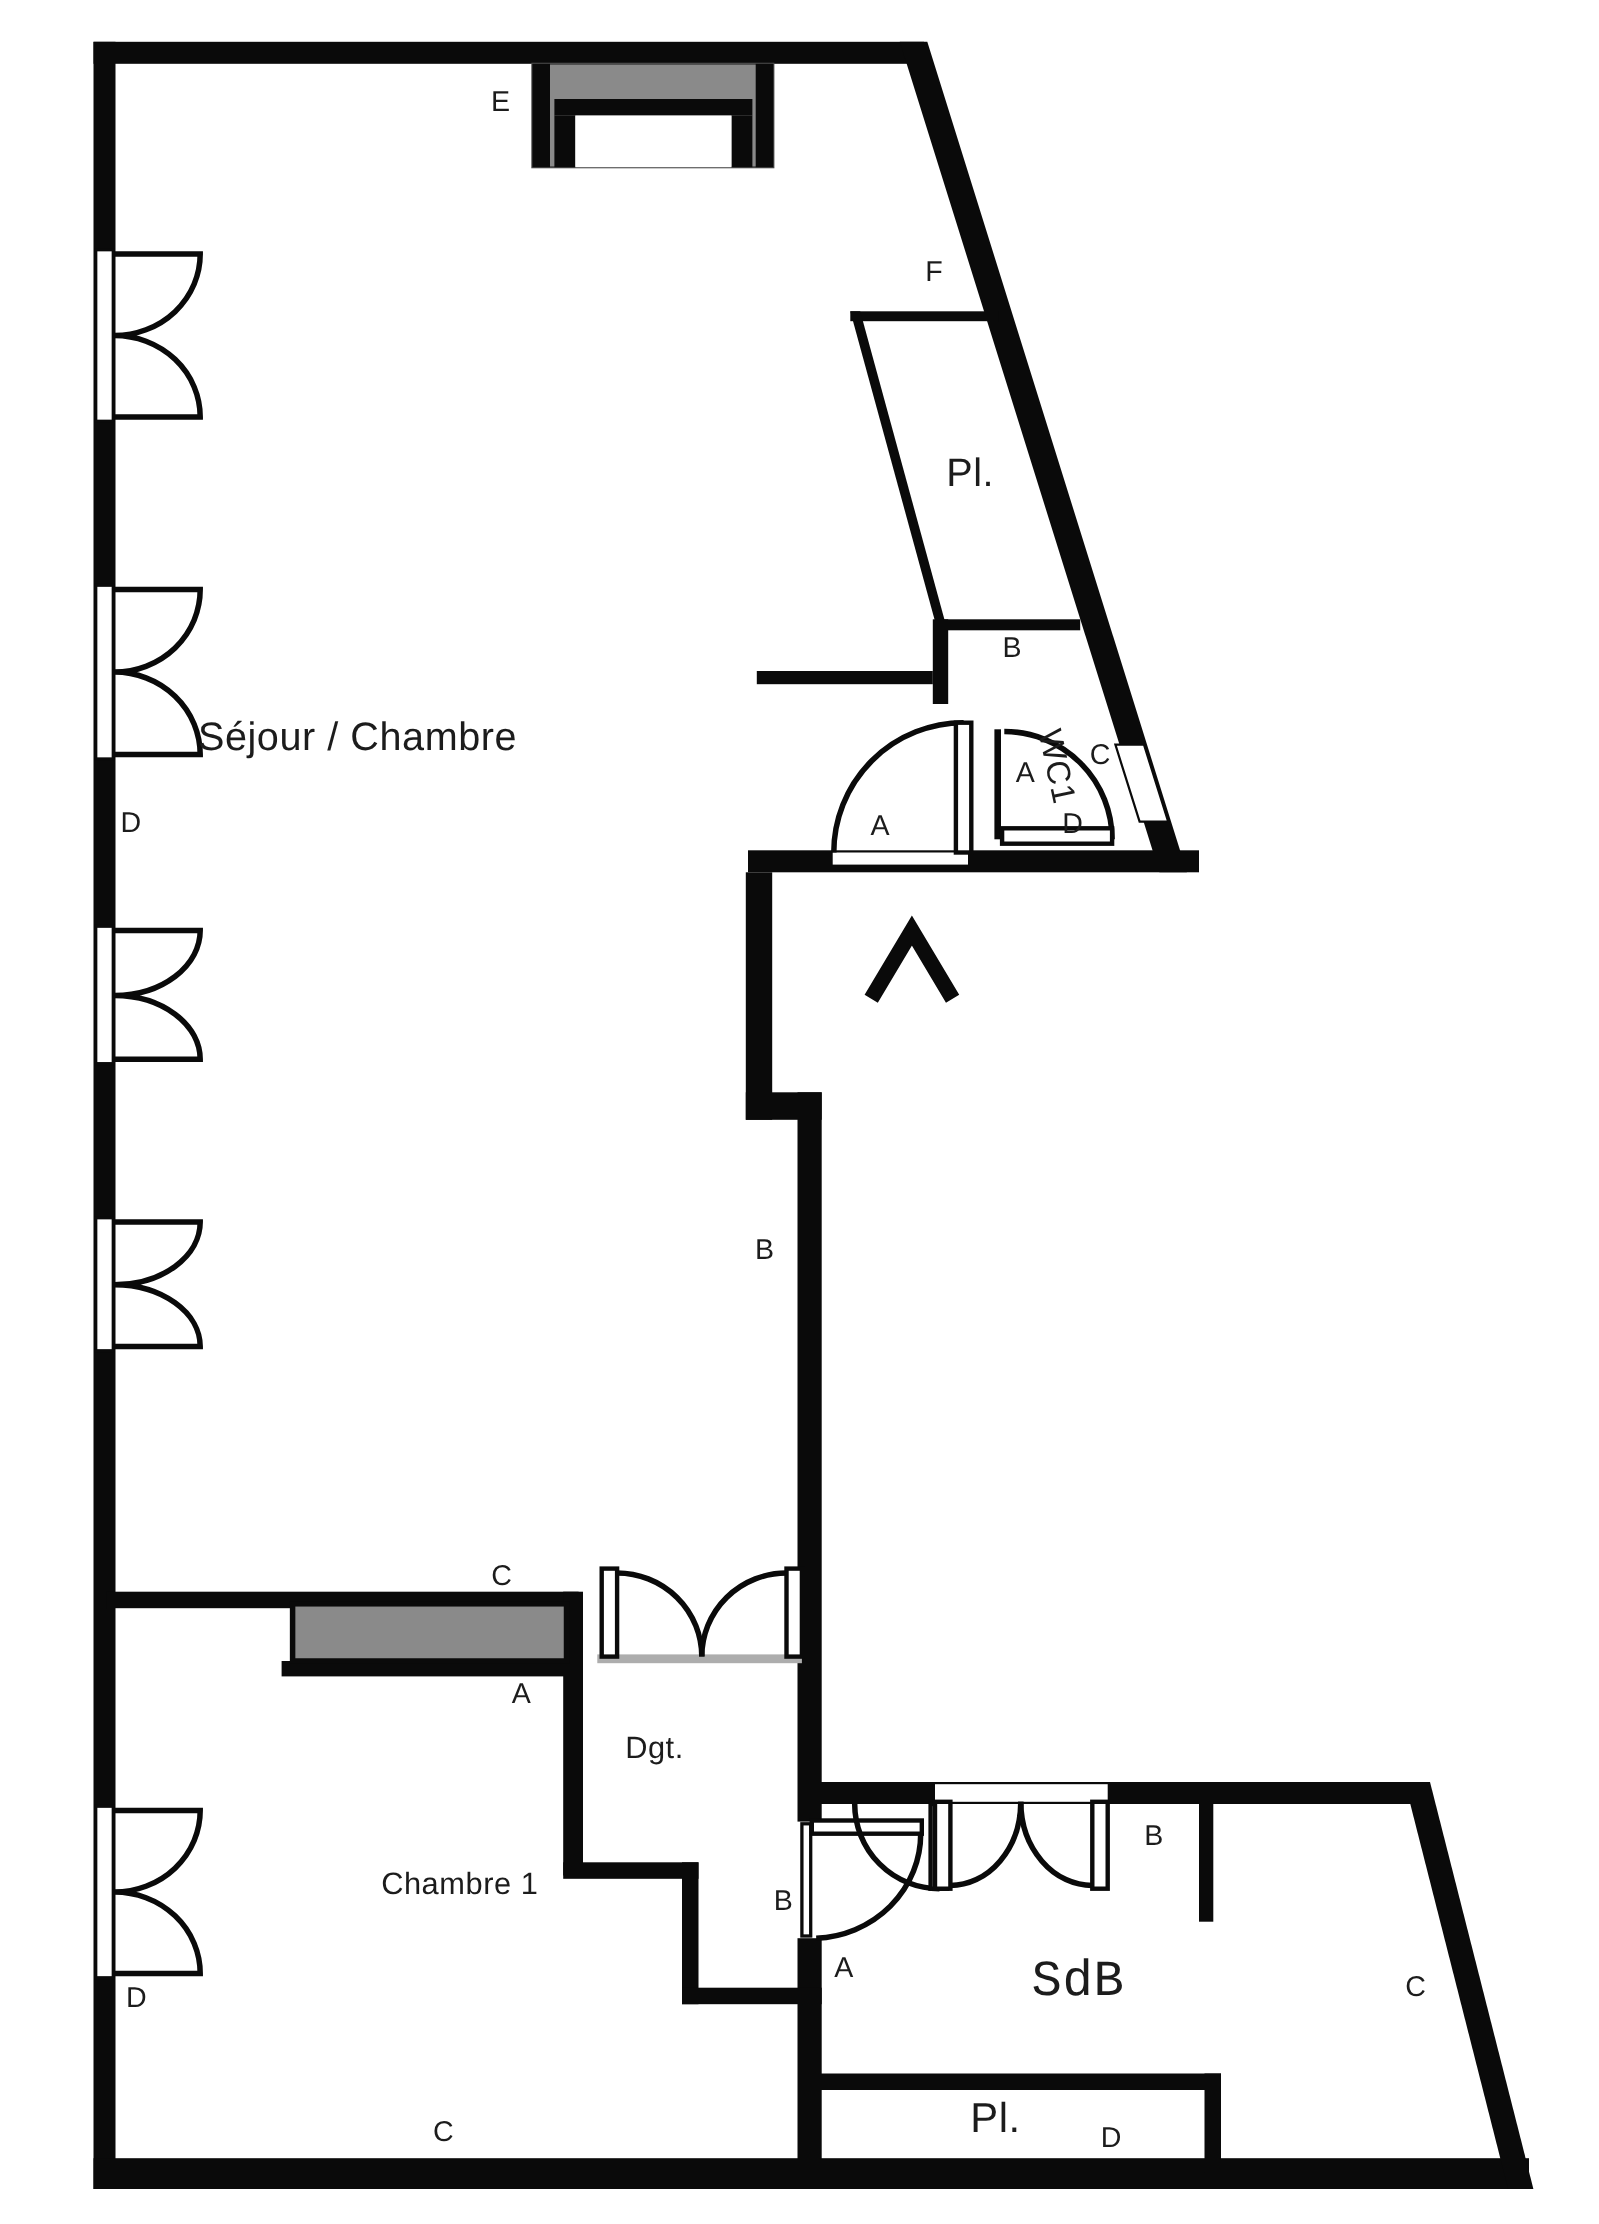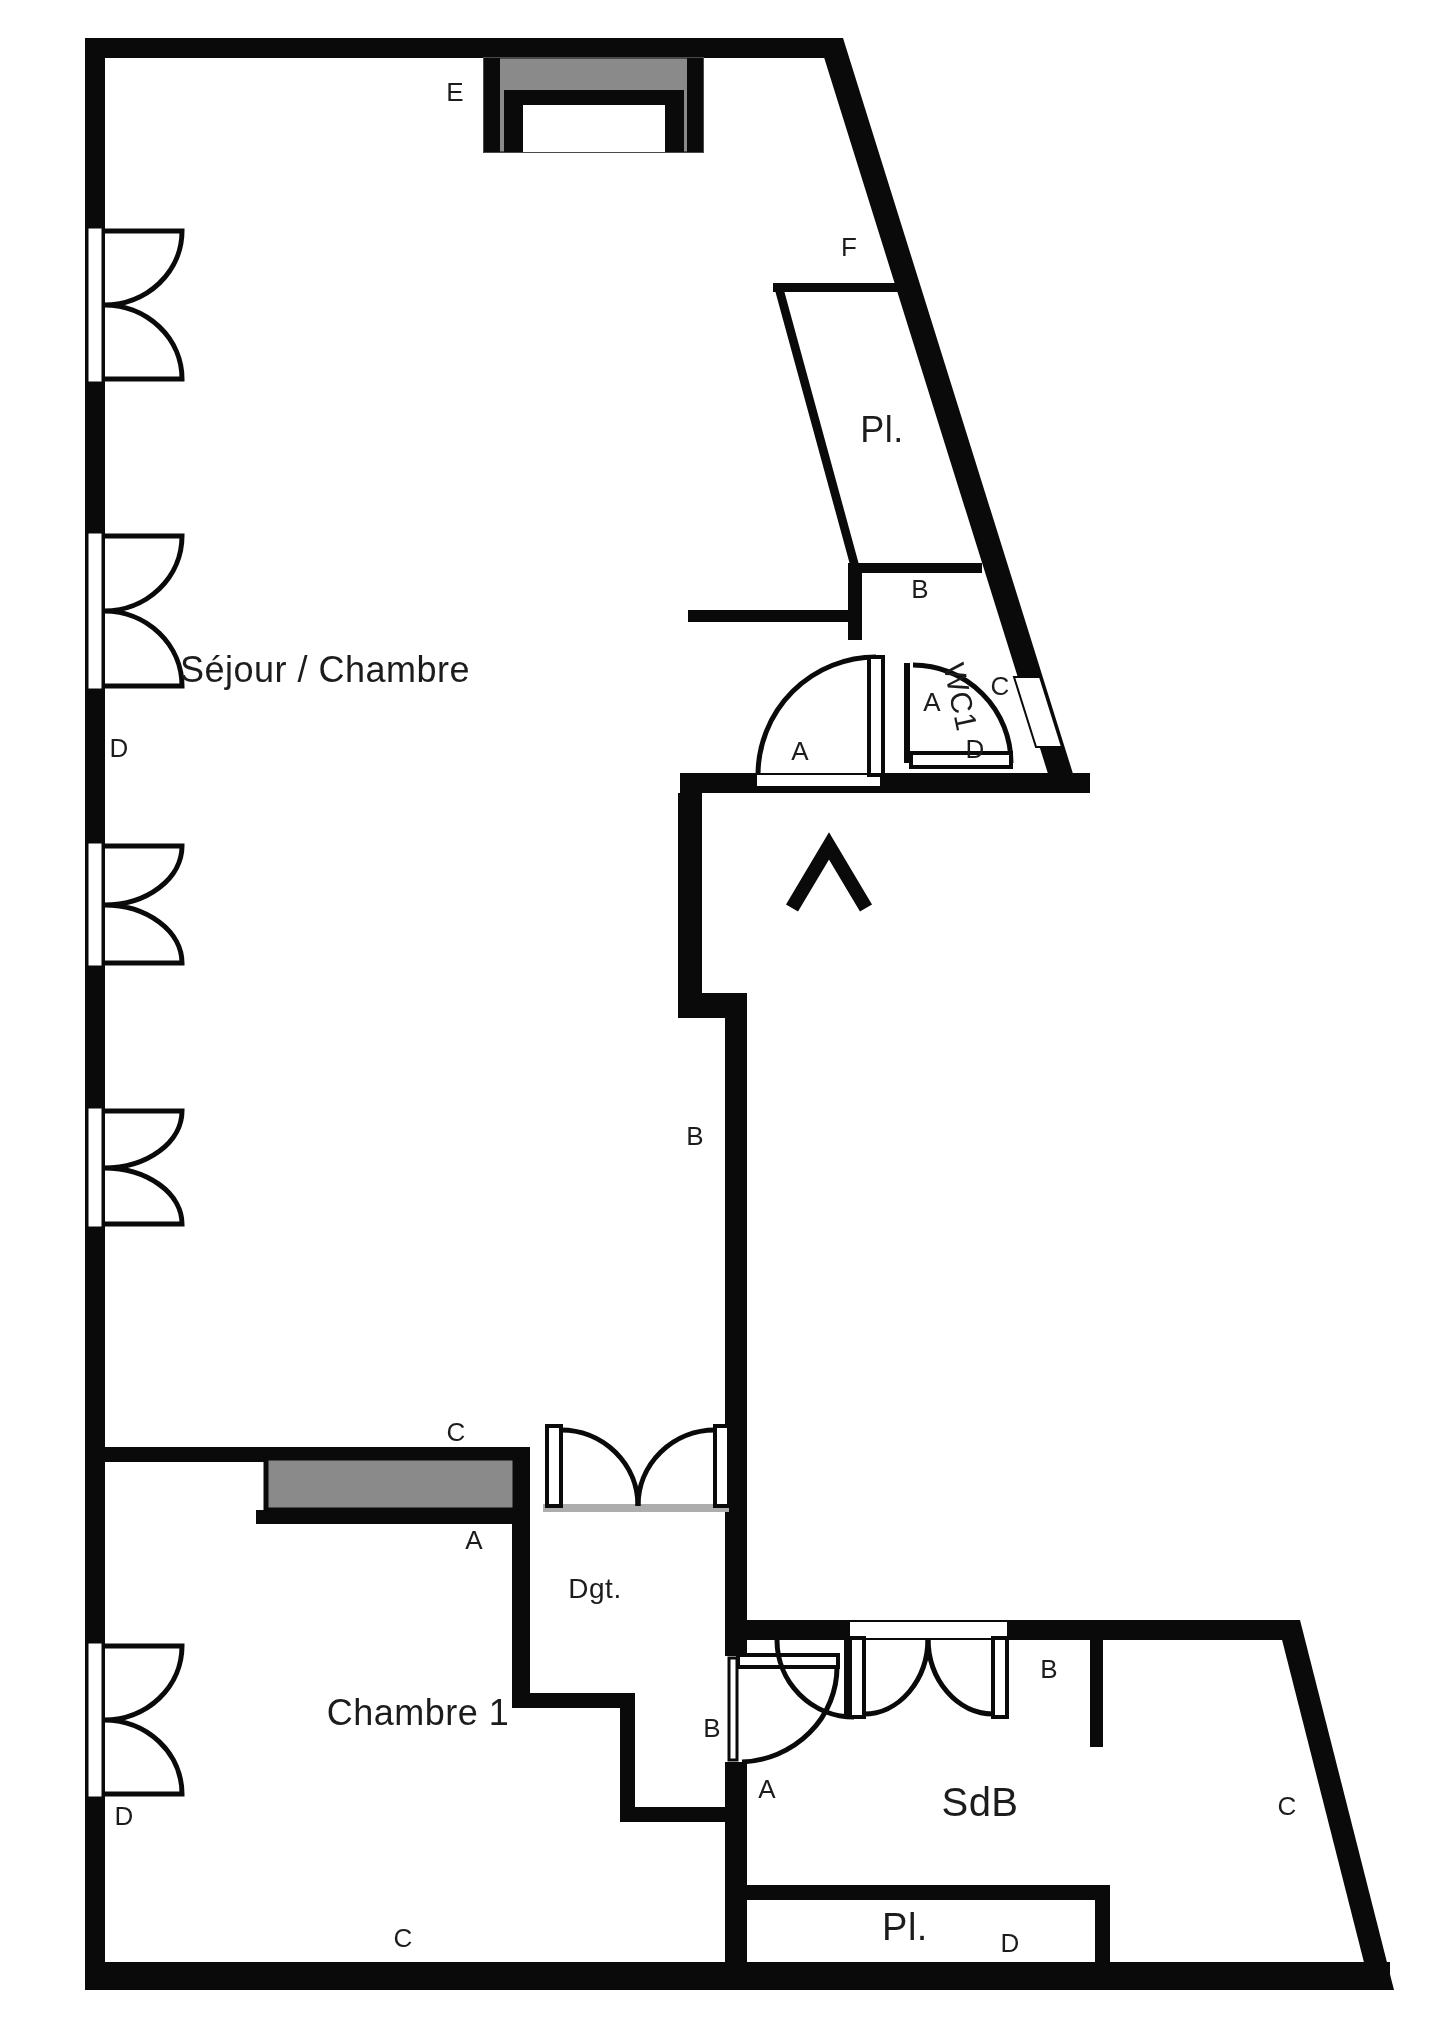--- a/index.html
+++ b/index.html
@@ -146,22 +146,22 @@
     <rect x="993" y="1638" width="14" height="79" fill="#ffffff" stroke="#0a0a0a" stroke-width="4"></rect>
   </g>
 
   <path d="M792 908 L829 846 L866 908" fill="none" stroke="#0a0a0a" stroke-width="14"></path>
 </svg>
 
 <div class="room-label" style="left: 325px; top: 670px; font-size: 36px; transform: translate(-50%, -50%) rotate(0deg);">Séjour / Chambre</div>
     <div class="room-label" style="left: 882px; top: 430px; font-size: 36px; transform: translate(-50%, -50%) rotate(0deg);">Pl.</div>
     <div class="room-label" style="left: 960px; top: 697px; font-size: 30px; transform: translate(-50%, -50%) rotate(78deg);">WC1</div>
     <div class="room-label" style="left: 595px; top: 1589px; font-size: 28px; transform: translate(-50%, -50%) rotate(0deg);">Dgt.</div>
-    <div class="room-label" style="left: 418px; top: 1713px; font-size: 36px; transform: translate(-50%, -50%) rotate(0deg);">Chambre 1</div>
-    <div class="room-label" style="left: 980px; top: 1802px; font-size: 40px; transform: translate(-50%, -50%) rotate(0deg);">SdB</div>
+    <div class="room-label" style="left: 418px; top: 1713px; font-size: 28px; transform: translate(-50%, -50%) rotate(0deg);">Chambre 1</div>
+    <div class="room-label" style="left: 980px; top: 1802px; font-size: 46px; transform: translate(-50%, -50%) rotate(0deg); font-family: Liberation Mono, monospace;">SdB</div>
     <div class="room-label" style="left: 905px; top: 1927px; font-size: 38px; transform: translate(-50%, -50%) rotate(0deg);">Pl.</div>
     <div class="wall-marker" style="left: 455px; top: 92px; font-size: 26px;">E</div>
     <div class="wall-marker" style="left: 849px; top: 247px; font-size: 26px;">F</div>
     <div class="wall-marker" style="left: 920px; top: 589px; font-size: 26px;">B</div>
     <div class="wall-marker" style="left: 800px; top: 751px; font-size: 26px;">A</div>
     <div class="wall-marker" style="left: 932px; top: 702px; font-size: 26px;">A</div>
     <div class="wall-marker" style="left: 1000px; top: 686px; font-size: 26px;">C</div>
     <div class="wall-marker" style="left: 975px; top: 749px; font-size: 26px;">D</div>
     <div class="wall-marker" style="left: 119px; top: 748px; font-size: 26px;">D</div>
     <div class="wall-marker" style="left: 695px; top: 1136px; font-size: 26px;">B</div>

